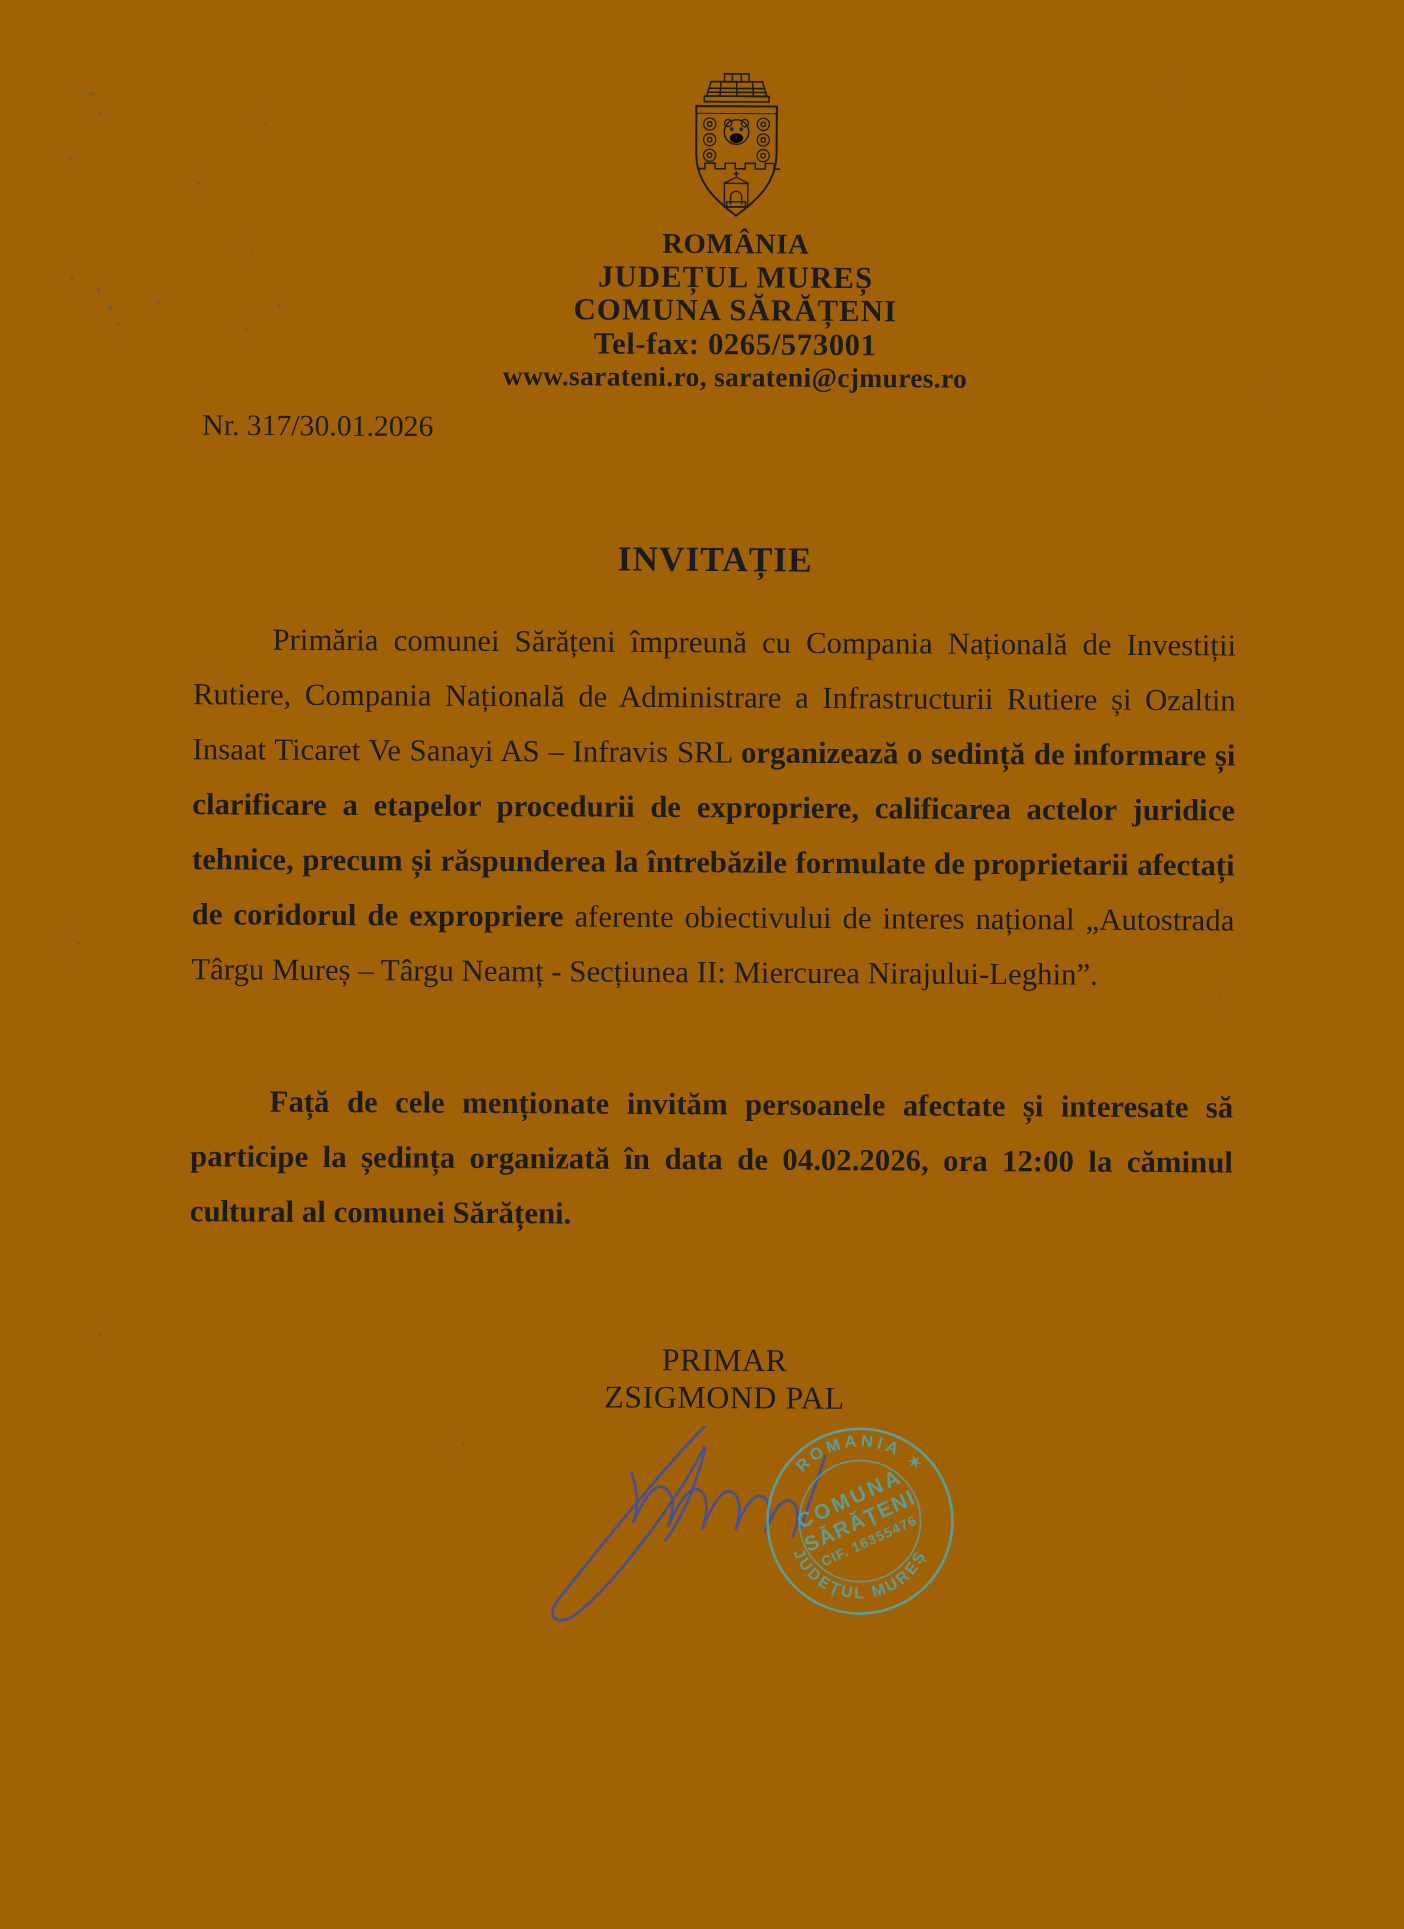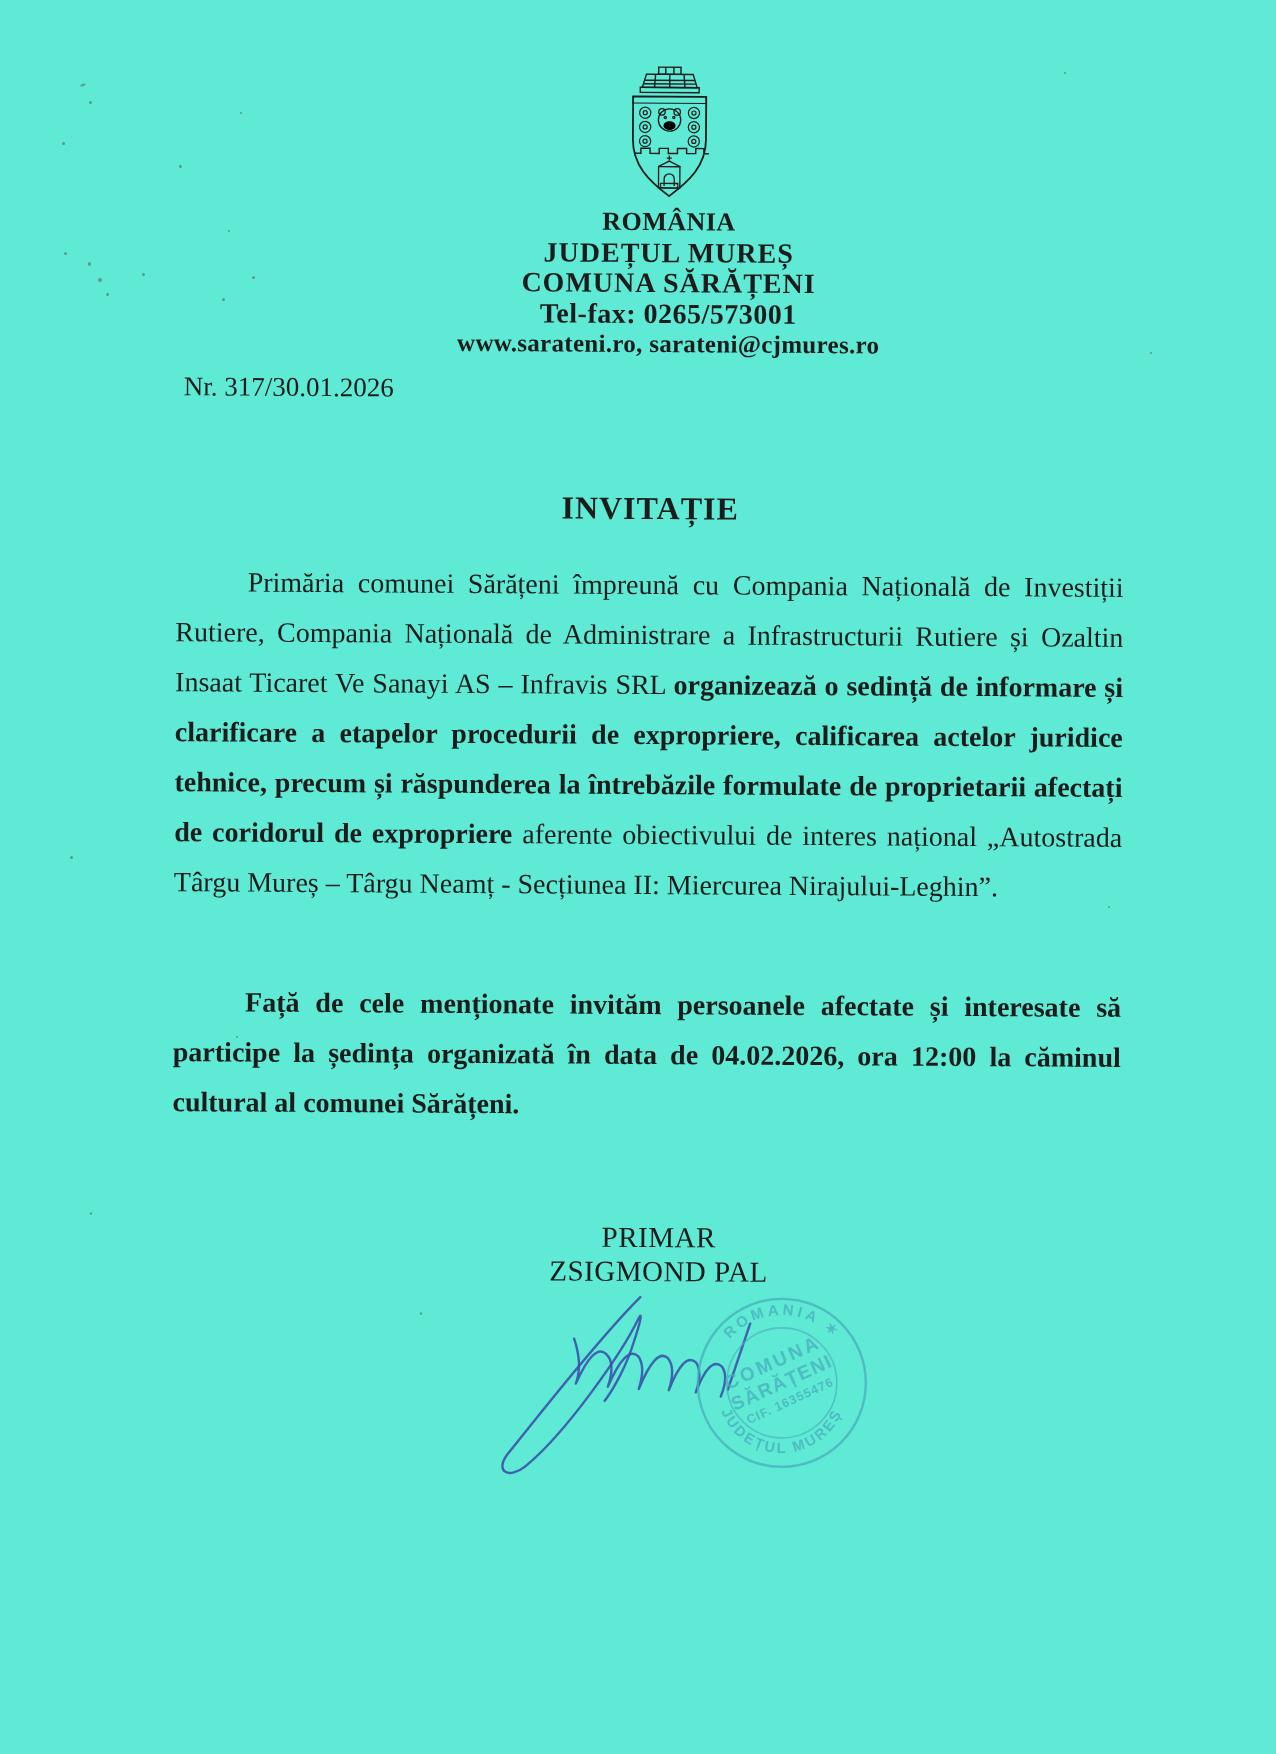--- a/index.html
+++ b/index.html
@@ -1,20 +1,20 @@
 <!DOCTYPE html>
 <html style="--stamp-color: #4aafbe; --ink-color: #3b4ea8;"><head>
 <meta charset="utf-8">
 <style>
   html,body{margin:0;padding:0;background:#e9e9e9;}
   .page{
     position:relative;
     width:1276px;height:1754px;
     margin:0 auto;
-    background:#5eead4;
+    background:#a16207;
     overflow:hidden;
     font-family:"Liberation Serif", serif;
     color:#1c1c1c;
   }
   .content{position:absolute;inset:0;transform:rotate(0.35deg);transform-origin:50% 40%;}
 
   
   .letterhead{position:absolute;top:66px;left:28px;right:-28px;text-align:center;}
   .arms{display:block;margin:0 auto 6px auto;}
   .lh-line{font-weight:bold;letter-spacing:0.5px;}

